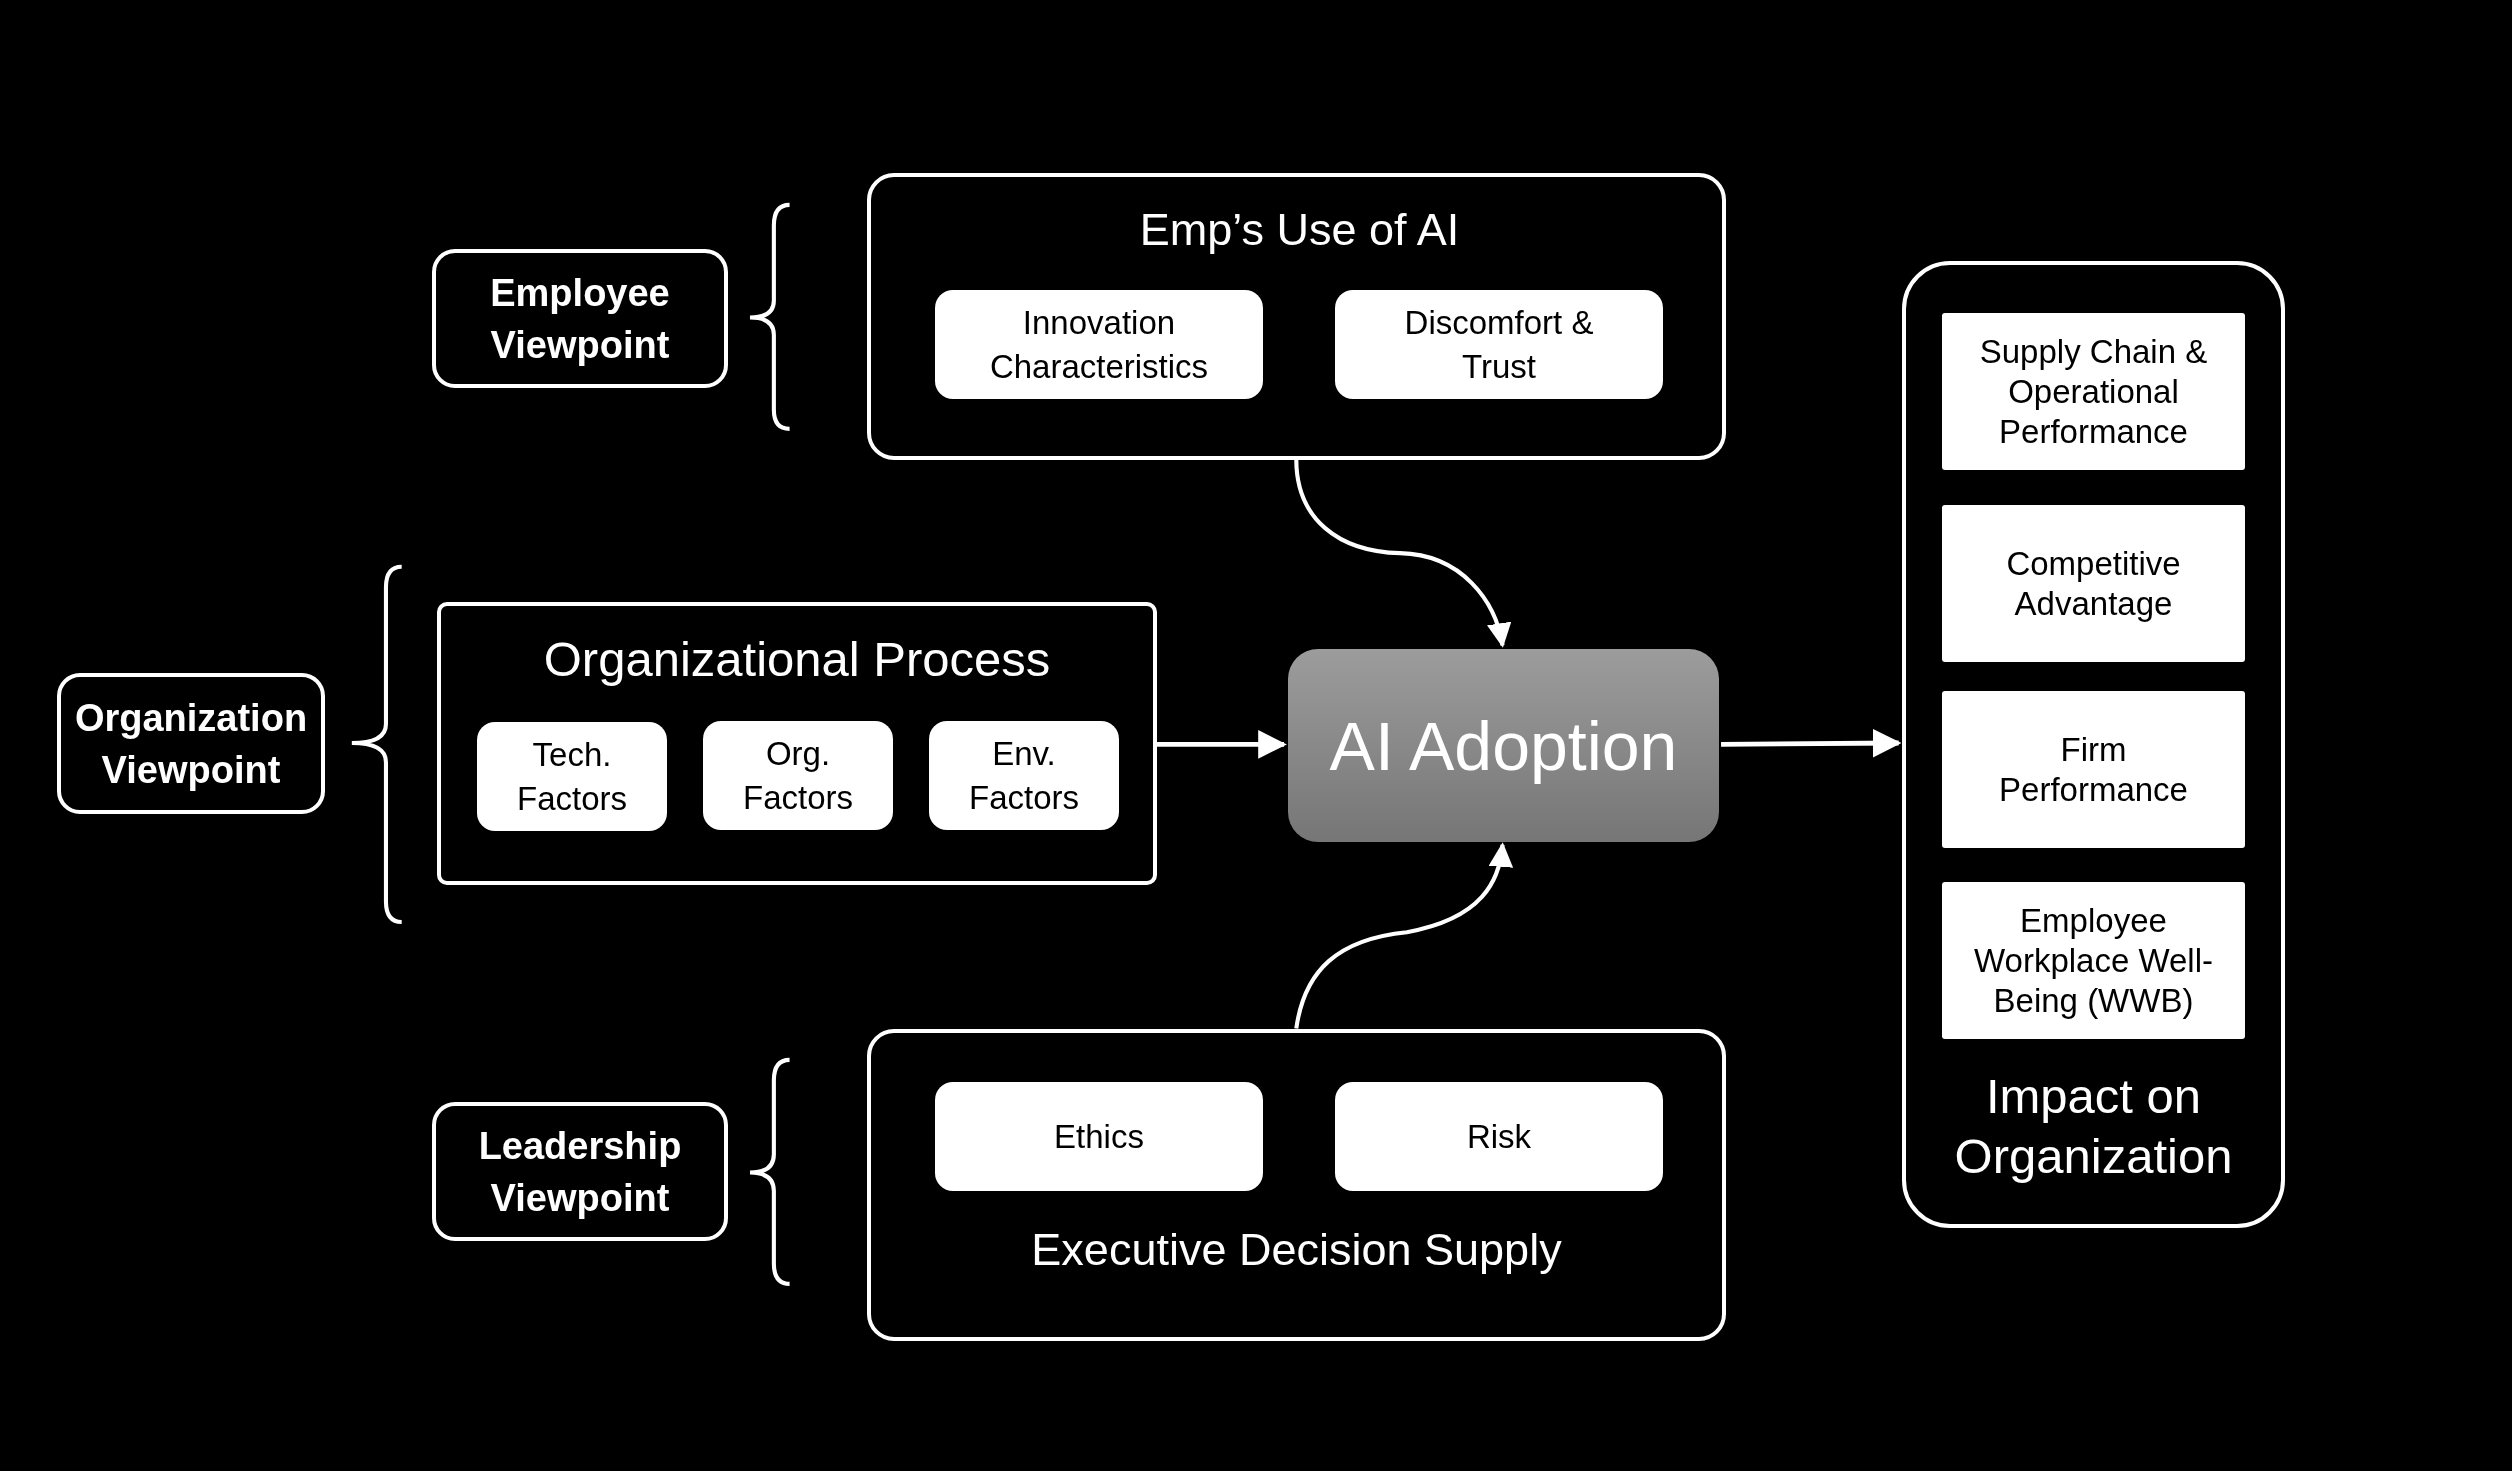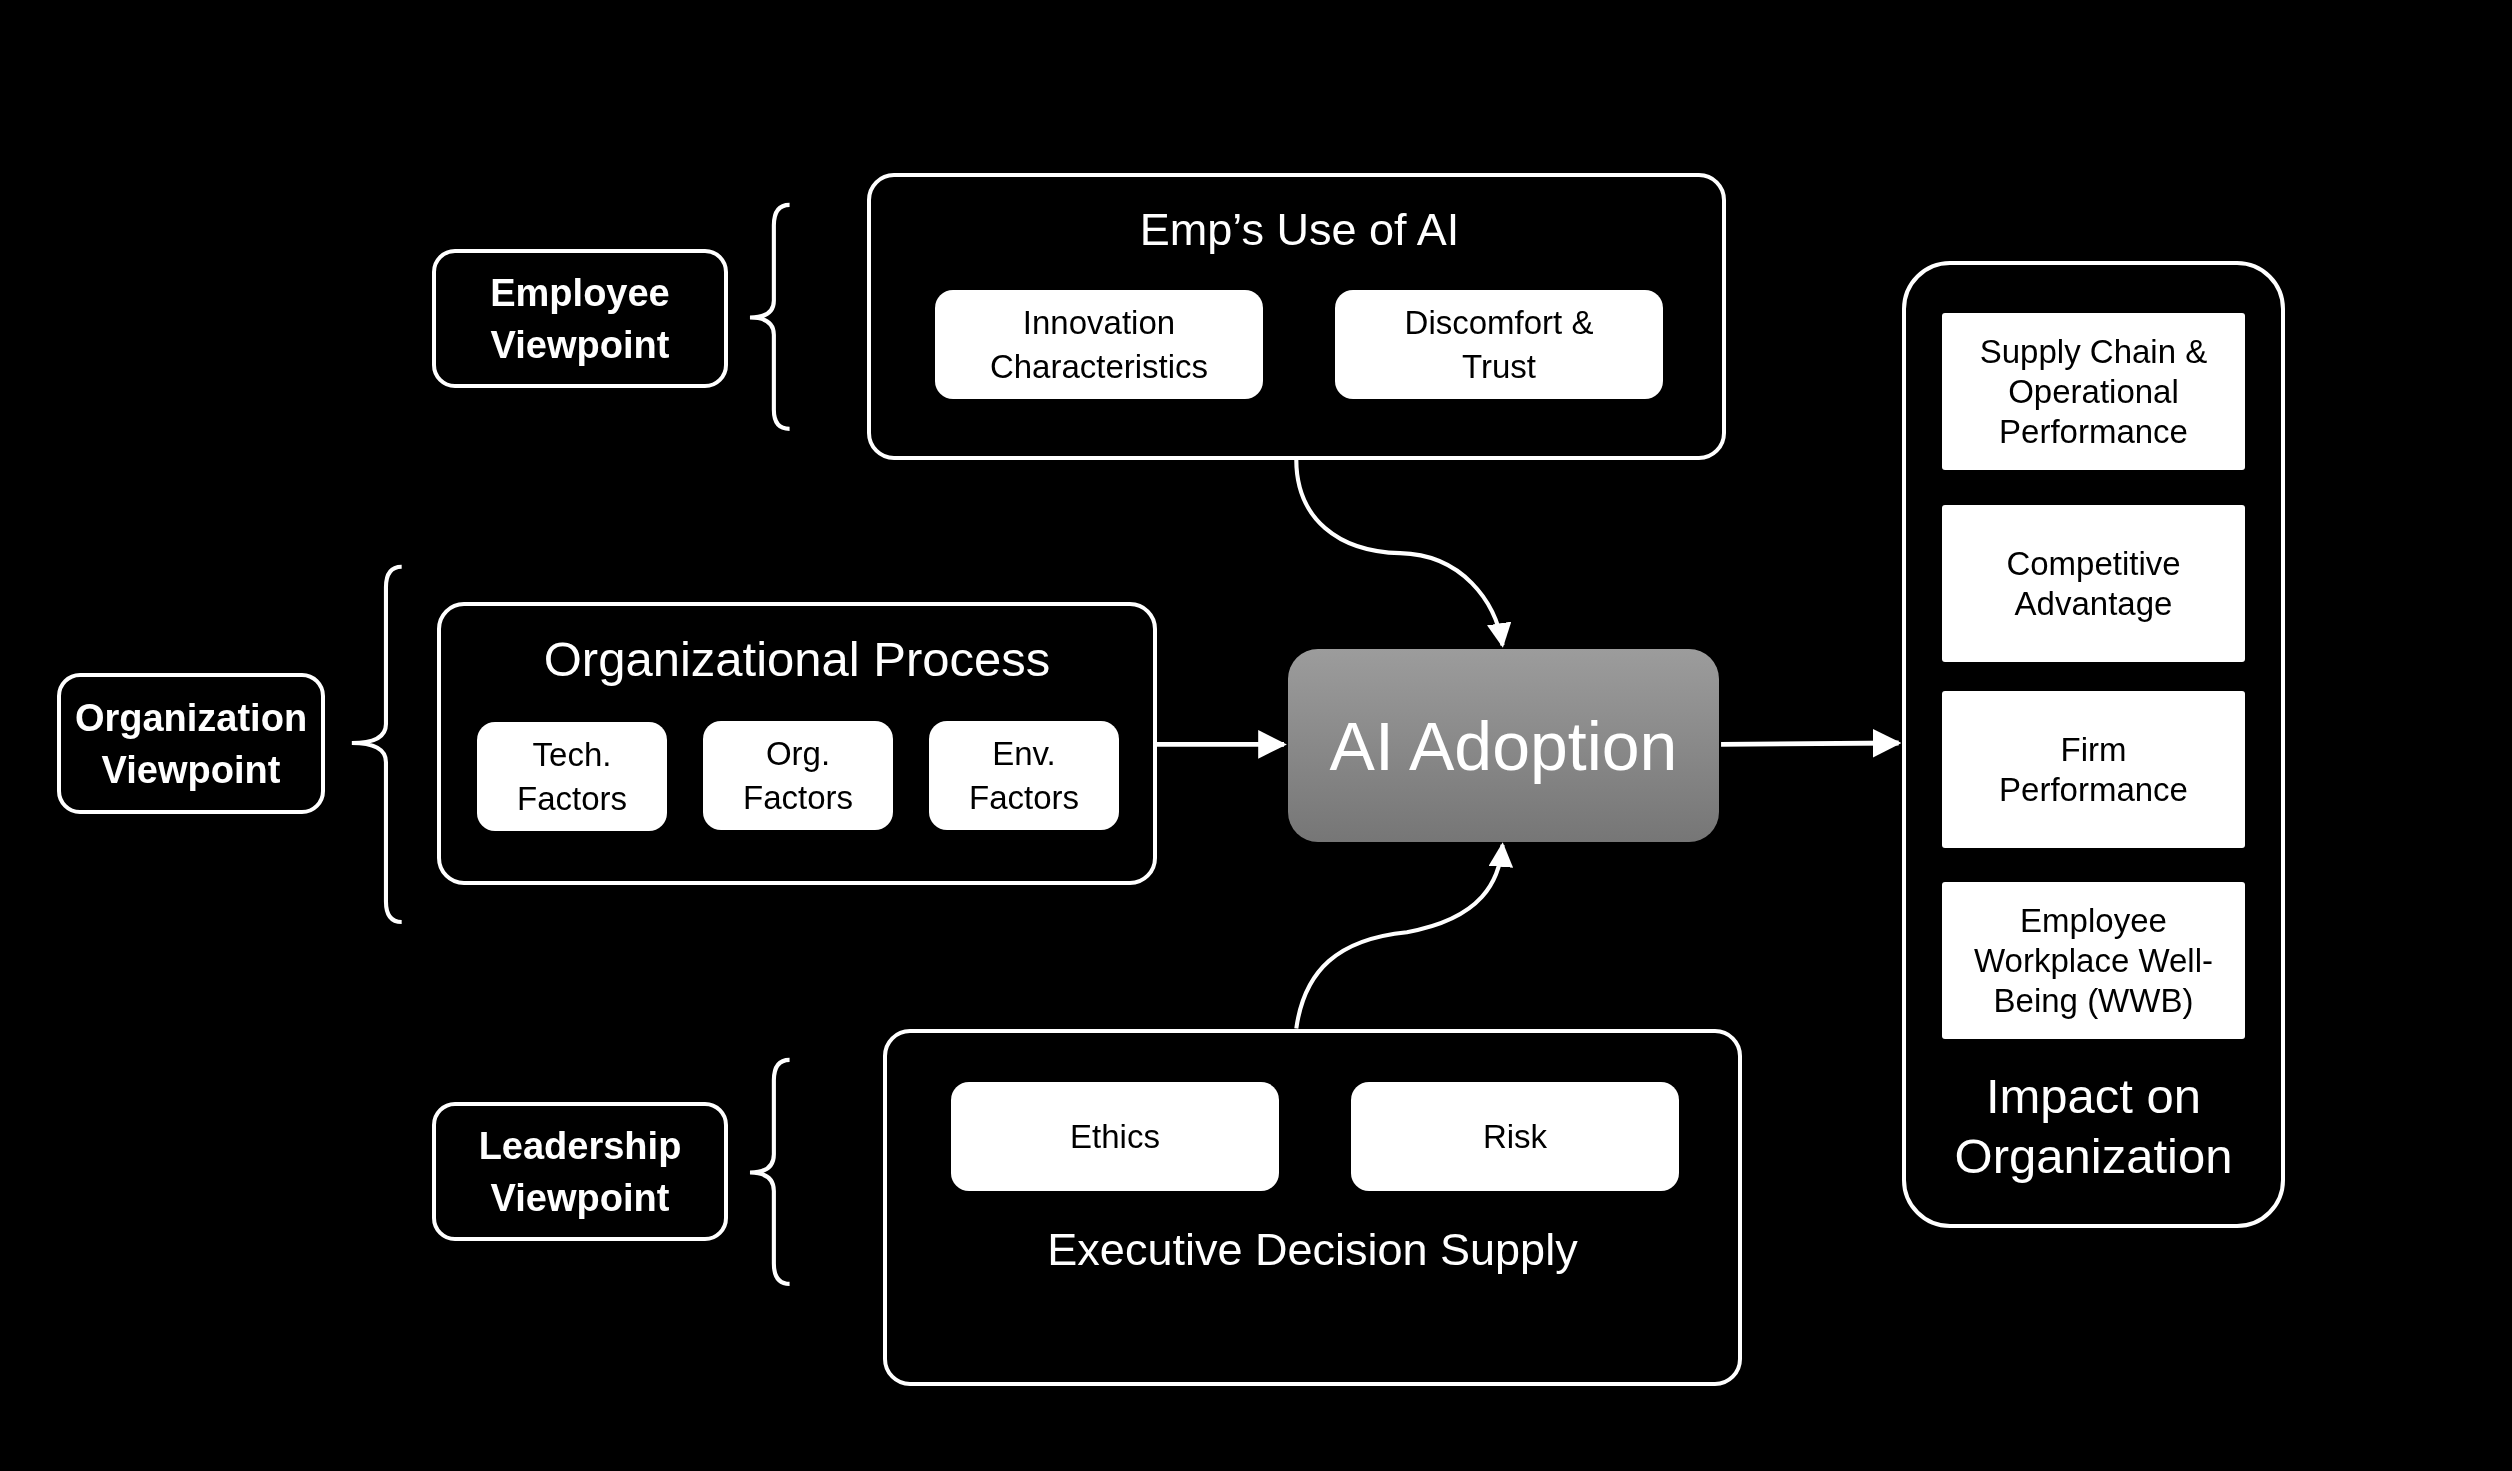--- a/index.html
+++ b/index.html
@@ -66,41 +66,41 @@
   <div class="abs white-box" style="left:64px; top:113px; width:328px; height:109px;">
     <span>Innovation
 Characteristics</span>
   </div>
   <div class="abs white-box" style="left:464px; top:113px; width:328px; height:109px;">
     <span>Discomfort &amp;
 Trust</span>
   </div>
 </div>
 
-<div class="abs sketch" style="left:437px; top:602px; width:720px; height:283px;">
+<div class="abs sketch" style="left:437px; top:602px; width:720px; height:283px;border-radius:10px;">
   <div class="container-title" style="top:24.6px; font-size:49px;">Organizational Process</div>
   <div class="abs white-box" style="left:36px; top:116px; width:190px; height:109px;">
     <span>Tech.
 Factors</span>
   </div>
   <div class="abs white-box" style="left:262px; top:115px; width:190px; height:109px;">
     <span>Org.
 Factors</span>
   </div>
   <div class="abs white-box" style="left:488px; top:115px; width:190px; height:109px;">
     <span>Env.
 Factors</span>
   </div>
 </div>
 
 <div class="abs ai-adoption" style="left:1288px; top:649px; width:431px; height:193px;">
   <span>AI Adoption</span>
 </div>
 
-<div class="abs sketch" style="left:867px; top:1029px; width:859px; height:357px;margin-left:16px;">
+<div class="abs sketch" style="left:867px; top:1029px; width:859px; height:312px;">
   <div class="abs white-box" style="left:64px; top:49px; width:328px; height:109px;">
     <span>Ethics</span>
   </div>
   <div class="abs white-box" style="left:464px; top:49px; width:328px; height:109px;">
     <span>Risk</span>
   </div>
   <div class="container-title" style="top:191px;">Executive Decision Supply</div>
 </div>
 
 <div class="abs sketch" style="left:1902px; top:261px; width:383px; height:967px; border-radius:48px;">

